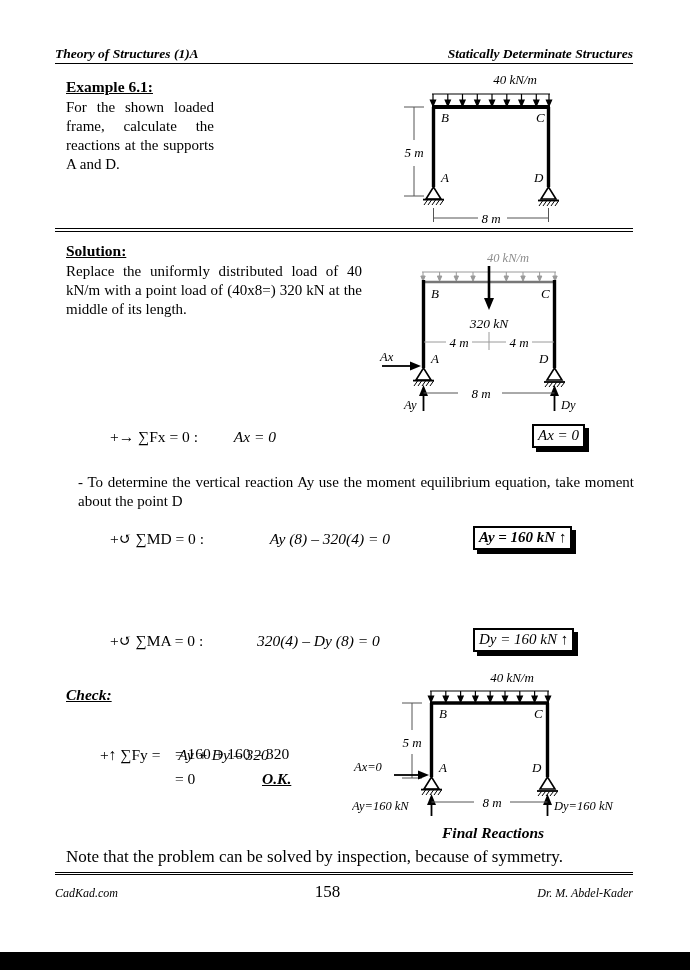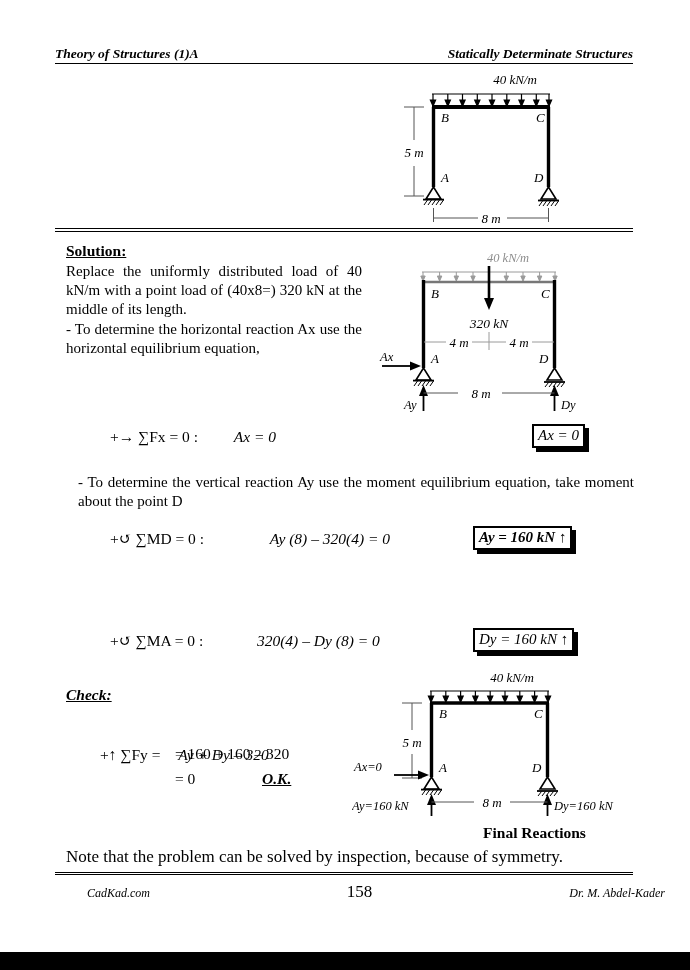--- a/index.html
+++ b/index.html
@@ -71,48 +71,52 @@
     font-style: italic;
     white-space: nowrap;
     box-shadow: 4px 4px 0 0 #000;
   }
 
   
   .fig { position: absolute; }
   .fig svg { display: block; }
   .figcap {
     position: absolute;
-    font-weight: bold; font-size: 15.5px; margin-left: 41px;
+    font-weight: bold; font-style: italic; font-size: 15.5px;
   }
 
   
   .footrule {
     position: absolute; left: 55px; width: 578px;
     border-top: 1.7px solid #000;
     border-bottom: 0.9px solid #000;
     height: 1px;
   }
   .footer {
     position: absolute; left: 55px; top: 882px; width: 578px;
     display: flex; justify-content: space-between; align-items: baseline;
-    font-size: 12px; font-style: italic; margin-left: 32px;
+    font-size: 12px; font-style: italic;
   }
   .footer .pg { font-style: normal; font-size: 17px; }
   svg text { font-family: "Liberation Serif", "DejaVu Serif", serif; }
 </style>
 </head>
 <body>
 
 <div class="page">
 
   <div class="runhead">
     <span>Theory of Structures (1)A</span>
     <span>Statically Determinate Structures</span>
   </div>
 
+  <div style="position:absolute; left:66px; top:78px; width:148px;">
+    <div class="hdg">Example 6.1:</div>
+    <div class="para just" style="margin-top:2px;">For the shown loaded frame, calculate the reactions at the supports A and D.</div>
+  </div>
 
   <div class="fig" style="left:390px; top:70px;">
     <svg width="250" height="158" viewBox="0 0 250 158">
 
       <text x="125" y="14" font-size="13" font-style="italic" text-anchor="middle">40 kN/m</text>
 
       <line x1="42" y1="24" x2="160" y2="24" stroke="#000" stroke-width="1.2"></line>
 
       <g stroke="#000" stroke-width="1.2" fill="#000">
         <line x1="43" y1="24" x2="43" y2="33"></line>
@@ -176,21 +180,20 @@
       <line x1="117" y1="148" x2="158.5" y2="148" stroke="#555" stroke-width="1"></line>
       <text x="101" y="153" font-size="13" font-style="italic" text-anchor="middle">8 m</text>
     </svg>
   </div>
 
   <div class="rule-double" style="top:228px;"></div>
 
   <div style="position:absolute; left:66px; top:242px; width:296px;">
     <div class="hdg">Solution:</div>
     <div class="para just" style="margin-top:2px;">Replace the uniformly distributed load of 40 kN/m with a point load of (40x8=) 320 kN at the middle of its length.</div>
-    <div class="para just" style="margin-top:1px; padding-left:0px; text-indent:0;">-   To determine the horizontal reaction Ax use the horizontal equilibrium equation,</div>
   </div>
 
   <div class="fig" style="left:378px; top:246px;">
     <svg width="262" height="166" viewBox="0 0 262 166">
 
       <text x="130" y="16" font-size="12.5" font-style="italic" text-anchor="middle" fill="#8d8d8d">40 kN/m</text>
       <line x1="44" y1="26" x2="178" y2="26" stroke="#9a9a9a" stroke-width="1"></line>
       <g stroke="#9a9a9a" stroke-width="1" fill="#9a9a9a">
         <line x1="45" y1="26" x2="45" y2="33"></line>
           <polygon points="45,35 42.8,30 47.2,30"></polygon>

